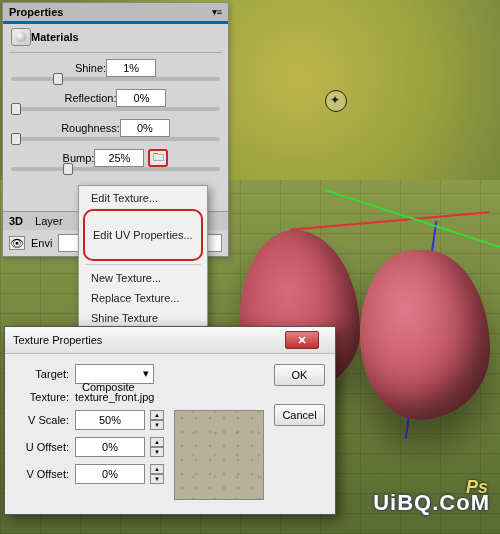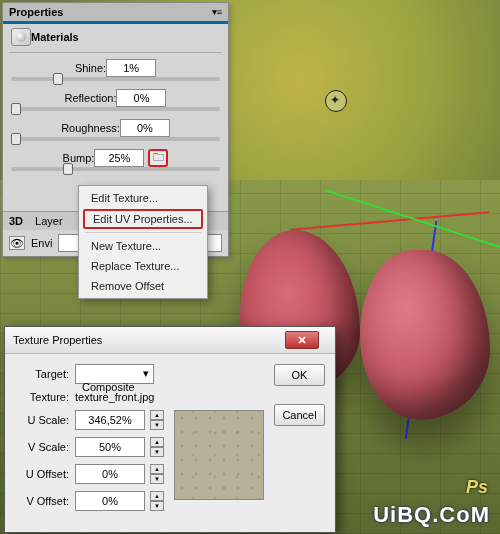--- a/index.html
+++ b/index.html
@@ -28,40 +28,40 @@
   .val-box { width:50px; height:18px; border:1px solid #888; background:#fff; text-align:center; display:flex; align-items:center; justify-content:center; }
   .bump-icon { width:20px; height:18px; border:2px solid #c22; border-radius:3px; background:#e8e8e8; display:flex; align-items:center; justify-content:center; margin-left:4px; }
   .bump-icon span { font-size:11px; }
   .panel-footer { border-top:1px solid #999; padding:3px 6px; display:flex; gap:12px; align-items:center; background:#c8c8c8; }
   .panel-footer2 { padding:4px 6px; display:flex; gap:6px; align-items:center; }
   .eye { width:16px; height:14px; border:1px solid #888; background:#eee; display:flex; align-items:center; justify-content:center; }
   .env-input { flex:1; height:18px; border:1px solid #888; background:#fff; padding:0 4px; }
 
   .ctx-menu { position:absolute; top:185px; left:78px; width:130px; background:#f0f0f0; border:1px solid #999; box-shadow:3px 3px 8px rgba(0,0,0,.35); padding:2px; }
   .ctx-item { padding:4px 10px; color:#222; cursor:default; }
-  .ctx-item.highlight { border:2px solid #c22; border-radius:2px; padding:2px 8px; margin:1px 2px; }
+  .ctx-item.highlight { border:2px solid #c22; border-radius:10px; padding:18px 8px; margin:1px 2px; }
   .ctx-sep { height:1px; background:#ccc; margin:3px 4px; }
 
   .dialog { position:absolute; top:326px; left:4px; width:332px; background:#ececec; border:1px solid #555; box-shadow:4px 4px 12px rgba(0,0,0,.5); }
   .dlg-title { display:flex; align-items:center; justify-content:space-between; background:linear-gradient(#fafafa,#e0e0e0); border-bottom:1px solid #bbb; padding:4px 16px 4px 8px; }
   .dlg-close { width:34px; height:18px; background:linear-gradient(#e08080,#c03030); border:1px solid #803030; border-radius:2px; color:#fff; display:flex; align-items:center; justify-content:center; font-weight:bold; }
   .dlg-body { padding:10px 10px 14px; display:flex; gap:10px; }
   .dlg-left { flex:1; }
   .dlg-row { display:flex; align-items:center; gap:6px; margin-bottom:7px; }
   .dlg-row label { width:54px; text-align:right; }
   .dlg-select { height:20px; border:1px solid #888; background:#fff; padding:16px 18px 0 6px; position:relative; }
   .dlg-select::after { content:"▾"; position:absolute; right:4px; top:2px; }
   .dlg-input { width:70px; height:20px; border:1px solid #888; background:#fff; text-align:center; display:flex; align-items:center; justify-content:center; position:relative; }
   .dlg-spin { display:flex; flex-direction:column; margin-left:-1px; }
   .dlg-spin button { width:14px; height:10px; border:1px solid #888; background:#e8e8e8; font-size:6px; line-height:6px; padding:0; }
   .swatch { width:90px; height:90px; border:1px solid #888; background: #b8b098; background-image: radial-gradient(rgba(0,0,0,.12) 1px, transparent 2px), radial-gradient(rgba(0,0,0,.1) 1px, transparent 2px); background-size: 14px 14px, 22px 22px; background-position: 0 0, 7px 11px; }
   .dlg-right { width:78px; display:flex; flex-direction:column; gap:18px; }
   .dlg-btn { height:22px; border:1px solid #888; background:linear-gradient(#fdfdfd,#e0e0e0); border-radius:2px; display:flex; align-items:center; justify-content:center; }
 
-  .watermark { position:absolute; bottom:6px; right:10px; color:#fff; font-size:22px; font-weight:bold; letter-spacing:1px; text-shadow:0 0 4px #346, 0 0 2px #000; }
+  .watermark { position:absolute; bottom:18px; right:10px; color:#fff; font-size:22px; font-weight:bold; letter-spacing:1px; text-shadow:0 0 4px #346, 0 0 2px #000; }
   .ps { position:absolute; bottom:36px; right:12px; color:#e8d86a; font-size:18px; font-style:italic; font-weight:bold; text-shadow:0 0 3px #000; }
 </style>
 </head>
 <body>
 
 <div class="viewport">
   <div class="trees"></div>
   <div class="ground"></div>
   <div class="axis-red"></div>
   <div class="axis-blue"></div>
@@ -139,21 +139,21 @@
     <span class="env-input"></span>
   </div>
 </div>
 
 <div class="ctx-menu">
   <div class="ctx-item">Edit Texture...</div>
   <div class="ctx-item highlight">Edit UV Properties...</div>
   <div class="ctx-sep"></div>
   <div class="ctx-item">New Texture...</div>
   <div class="ctx-item">Replace Texture...</div>
-  <div class="ctx-item">Remove Offset</div>
+  <div class="ctx-item">Shine Texture</div>
 </div>
 
 <div class="dialog">
   <div class="dlg-title">
     <span>Texture Properties</span>
     <span class="dlg-close">
         <span>✕</span>
       </span>
   </div>
   <div class="dlg-body">
@@ -162,28 +162,20 @@
         <label>Target:</label>
         <div class="dlg-select"><span>Composite</span></div>
       </div>
       <div class="dlg-row">
         <label>Texture:</label>
         <span>texture_front.jpg</span>
       </div>
 
       <div style="display:flex;gap:10px">
         <div>
-          <div class="dlg-row">
-            <label>U Scale:</label>
-            <span class="dlg-input">346,52%</span>
-            <span class="dlg-spin">
-                <button>▲</button>
-                <button>▼</button>
-              </span>
-          </div>
           <div class="dlg-row">
             <label>V Scale:</label>
             <span class="dlg-input">50%</span>
             <span class="dlg-spin">
                 <button>▲</button>
                 <button>▼</button>
               </span>
           </div>
           <div class="dlg-row">
             <label>U Offset:</label>

